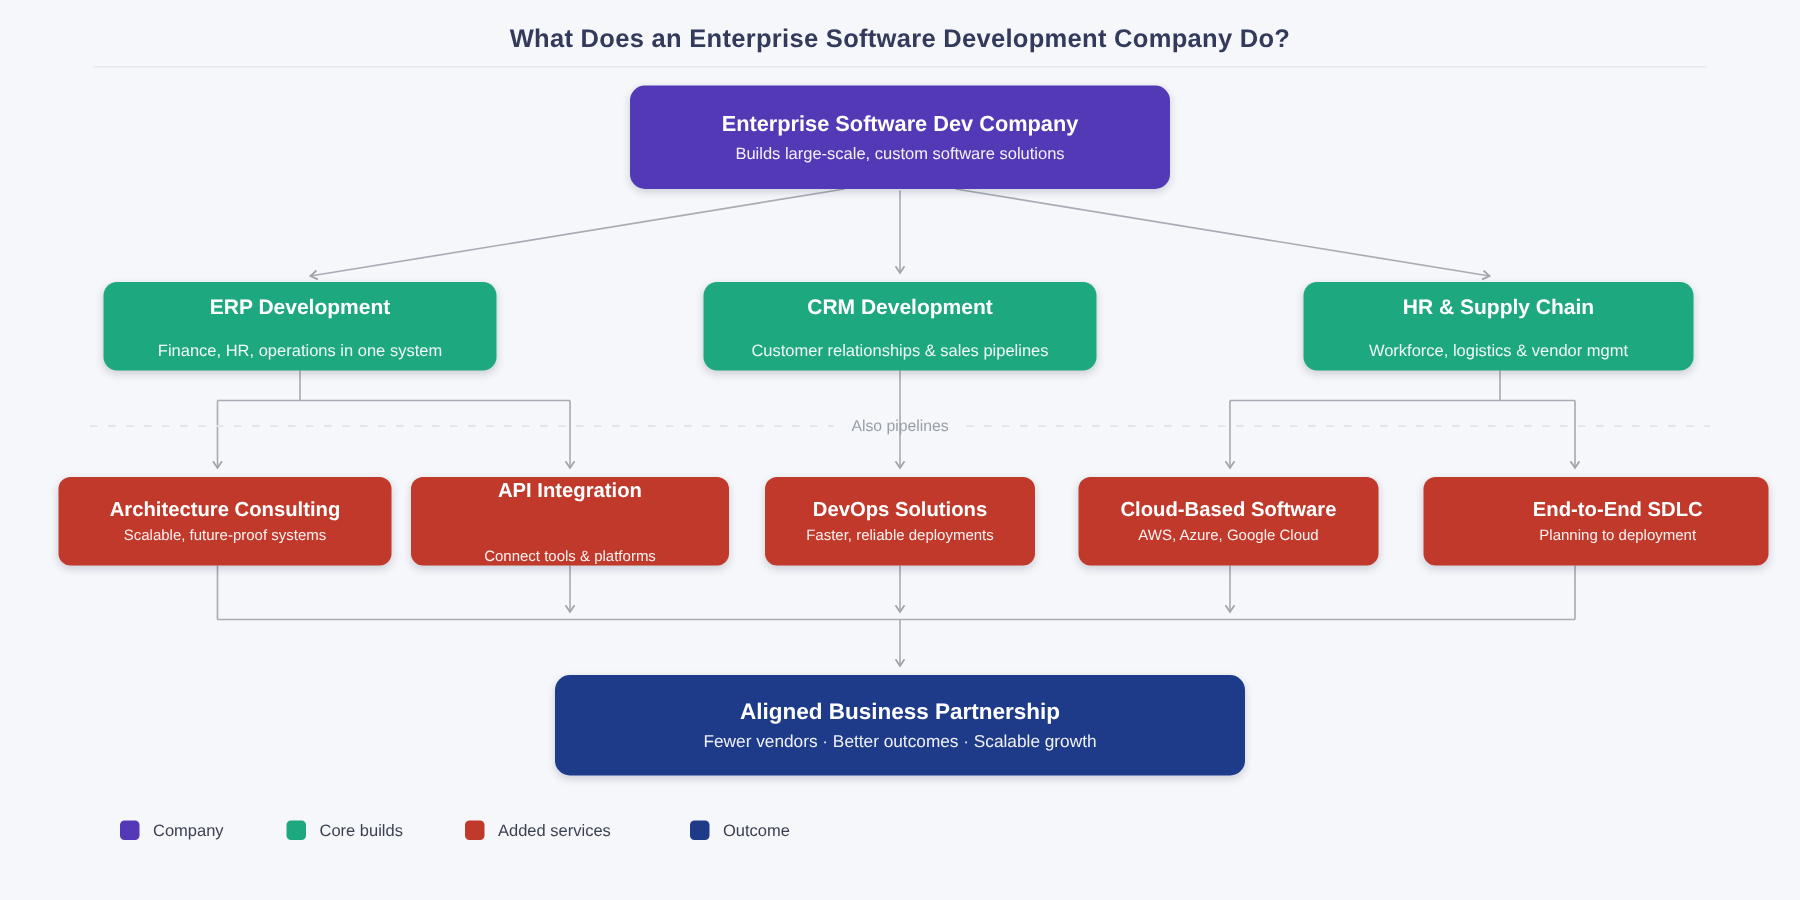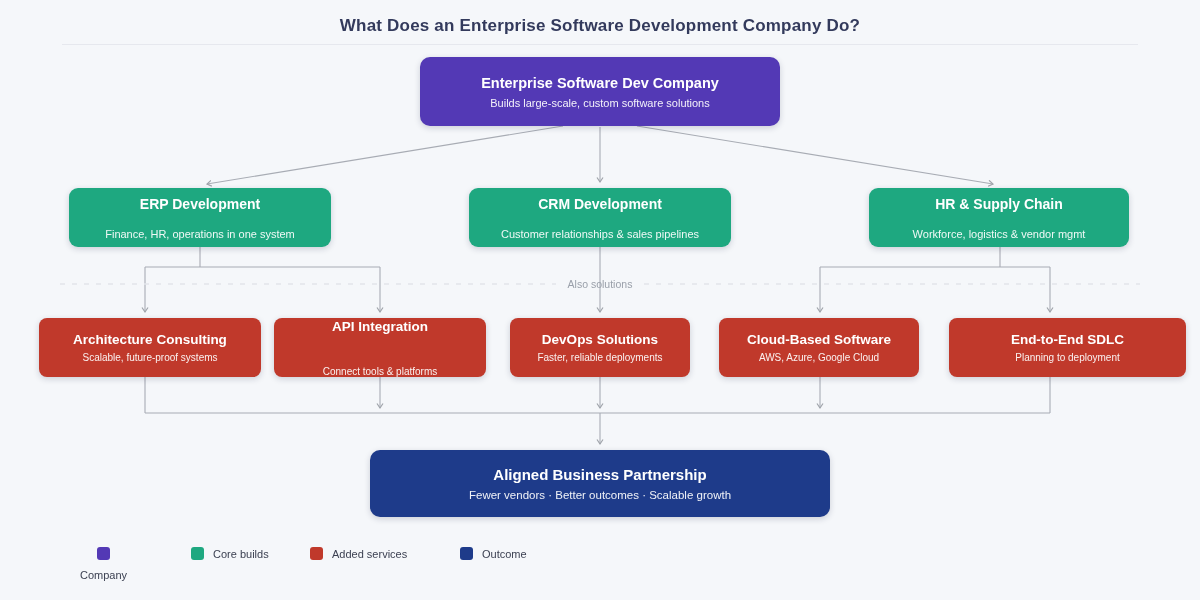--- a/index.html
+++ b/index.html
@@ -35,33 +35,33 @@
   .core-erp{left:69px;width:262px;}
   .core-crm{left:469px;width:262px;}
   .core-hr{left:869px;width:260px;}
   .svc{top:318px;height:59px;background:#c0392b;border-radius:8px;gap:5px;}
   .svc .t{font-size:13.5px;}
   .svc .s{font-size:10px;}
   .svc-arch{left:39px;width:222px;}
   .svc-api{left:274px;width:212px;gap:32px;}
   .svc-devops{left:510px;width:180px;}
   .svc-cloud{left:719px;width:200px;}
-  .svc-sdlc{left:949px;width:237px;}
+  .svc-sdlc{left:949px;width:201px;padding-left:29px;}
   .outcome{left:370px;top:450px;width:460px;height:67px;background:#1e3b8a;}
   .outcome .t{font-size:15px;}
   .outcome .s{font-size:11.5px;}
   .also-provides{
     position:absolute;left:540px;top:278px;width:120px;text-align:center;
     font-size:10.5px;color:#9aa0aa;background:transparent;
   }
   .legend{position:absolute;left:80px;top:547px;height:16px;}
   .legend-item{position:absolute;top:0;display:flex;align-items:center;gap:9px;}
   .legend-swatch{width:13px;height:13px;border-radius:3px;flex:0 0 auto;}
   .legend-label{font-size:11px;color:#3c4152;white-space:nowrap;}
-  .li-0{left:0;flex-direction:column;}  .li-1{left:111px;}  .li-2{left:230px;}  .li-3{left:380px;}
+  .li-0{left:0;}  .li-1{left:111px;}  .li-2{left:230px;}  .li-3{left:380px;}
   .sw-company{background:#5339b5;}
   .sw-core{background:#1ea880;}
   .sw-svc{background:#c0392b;}
   .sw-outcome{background:#1e3b8a;}
 </style>
 </head>
 <body>
 
 <div class="page-title">What Does an Enterprise Software Development Company Do?</div>
 <div class="title-rule"></div>
@@ -97,21 +97,21 @@
 
     <path d="M600,413 V444" marker-end="url(#arr)"></path>
   </g>
 
   <g stroke="#e2e5ea" stroke-width="1.4" stroke-dasharray="5 7" fill="none">
     <path d="M60,284 H556"></path>
     <path d="M644,284 H1140"></path>
   </g>
 </svg>
 
-<div class="also-provides">Also solutions</div>
+<div class="also-provides">Also pipelines</div>
 
 <div class="node company">
   <div class="t">Enterprise Software Dev Company</div>
   <div class="s">Builds large-scale, custom software solutions</div>
 </div>
 
 <div class="node core core-erp">
   <div class="t">ERP Development</div>
   <div class="s">Finance, HR, operations in one system</div>
 </div>

